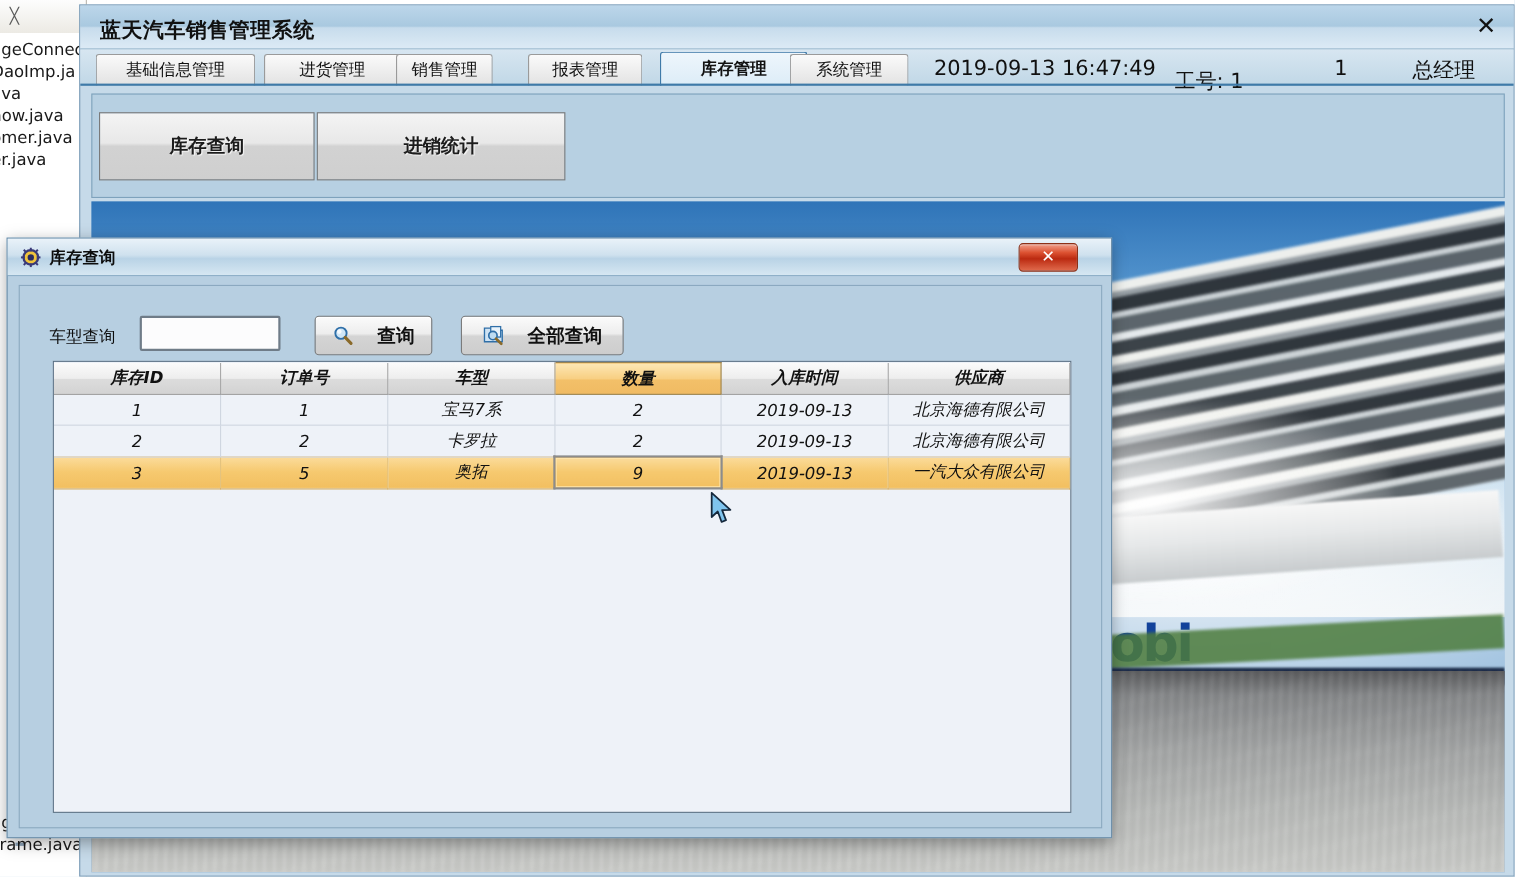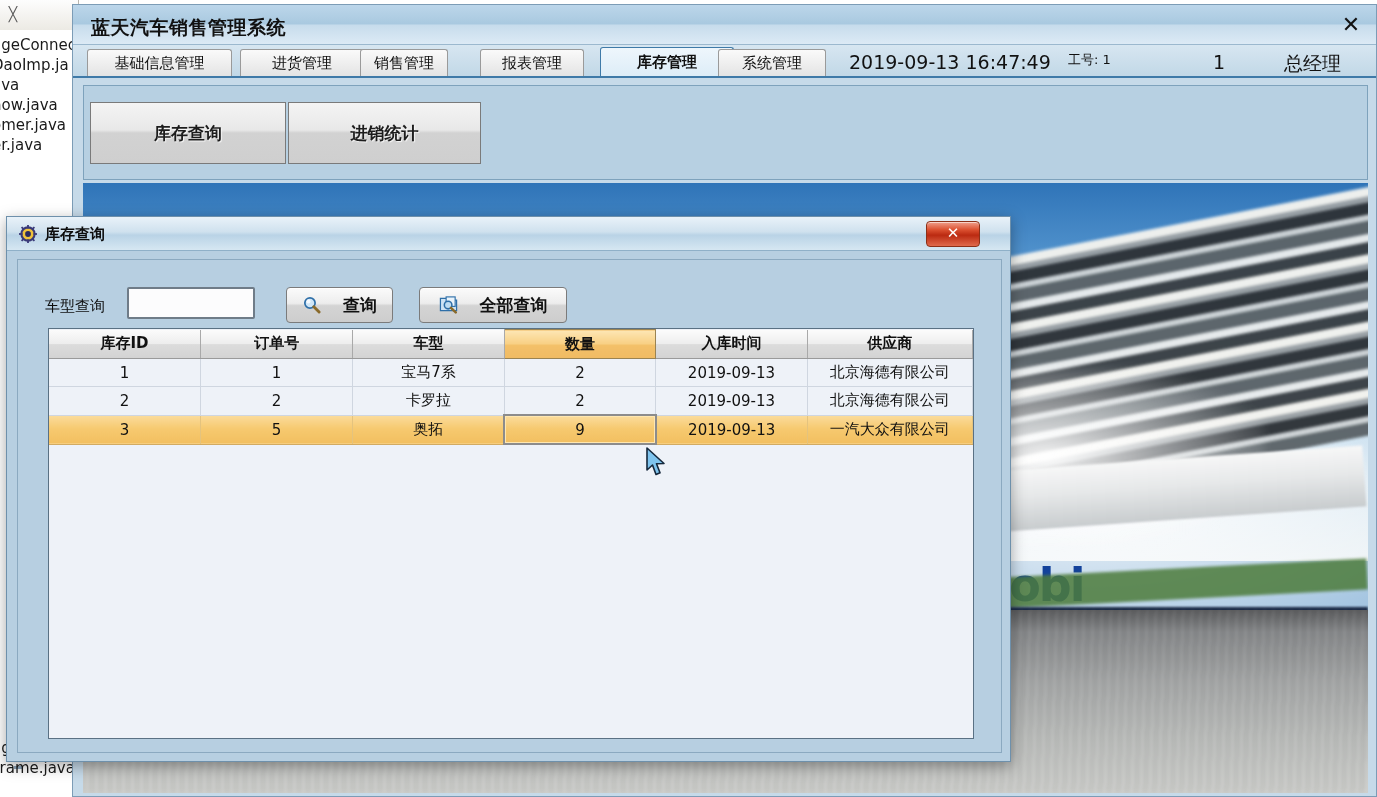--- a/index.html
+++ b/index.html
@@ -147,21 +147,21 @@
     border:1px solid #7b7b7b;border-radius:4px;font-size:17px;font-weight:bold;color:#111;
     cursor:pointer;font-family:"DejaVu Sans",sans-serif;display:flex;align-items:center;
     justify-content:center;gap:21px;box-shadow:inset 0 1px 0 rgba(255,255,255,.9);}
   #btn-query{left:268px;width:107px;}
   #btn-query-all{left:401px;width:148px;}
   .ico{width:20px;height:20px;display:inline-block;}
 
   
   #table-wrap{position:absolute;left:30px;top:68px;width:926px;height:411px;
     background:#eef2f8;border:1px solid #5a7184;box-sizing:border-box;overflow:hidden;}
-  table{border-collapse:collapse;width:100%;table-layout:fixed;}
+  table{border-collapse:collapse;width:100%;table-layout:fixed;font-style:italic;}
   th{height:26px;font-size:15px;font-weight:bold;color:#111;
     background:linear-gradient(180deg,#fbfbfb 0%,#ededed 50%,#dcdcdc 52%,#d3d3d3 100%);
     border-right:1px solid #a9a9a9;border-bottom:1px solid #9a9a9a;
     font-family:"DejaVu Sans",sans-serif;text-align:center;}
   th.hl{background:linear-gradient(180deg,#fde6b4 0%,#f8cf82 50%,#f3c069 52%,#f0bb63 100%);
     border:1px solid #9a8352;}
   td{height:25px;font-size:15px;color:#111;text-align:center;
     border-right:1px solid #cfd6e0;border-bottom:1px solid #cfd6e0;
     font-family:"DejaVu Sans",sans-serif;background:#eef2f8;}
   tr.sel td{background:linear-gradient(180deg,#fbdc9c 0%,#f6c96f 48%,#f2bf60 100%);
@@ -227,29 +227,29 @@
 
   <div id="tabbar">
     <div class="tab" style="left:14px;width:145px">基础信息管理</div>
     <div class="tab" style="left:167px;width:124px">进货管理</div>
     <div class="tab" style="left:287px;width:88px">销售管理</div>
     <div class="tab" style="left:407px;width:104px">报表管理</div>
     <div class="tab active" style="left:527px;width:134px">库存管理</div>
     <div class="tab" style="left:645px;width:108px">系统管理</div>
 
     <span style="position:absolute;left:776px;top:6px;font-size:19px;color:#111;font-family:'DejaVu Sans',sans-serif">2019-09-13 16:47:49</span>
-    <span style="position:absolute;left:995px;top:6px;font-size:13px;color:#111;font-family:'DejaVu Sans',sans-serif">工号: 1</span>
+    <span style="position:absolute;left:995px;top:16px;font-size:19px;color:#111;font-family:'DejaVu Sans',sans-serif">工号: 1</span>
     <span style="position:absolute;left:1140px;top:6px;font-size:19px;color:#111;font-family:'DejaVu Sans',sans-serif">1</span>
     <span style="position:absolute;left:1211px;top:6px;font-size:19px;color:#111;font-family:'DejaVu Sans',sans-serif">总经理</span>
   </div>
   <div id="tabbar-underline"></div>
 
   <div id="content-panel">
     <div class="bigbtn" style="left:6px;width:196px">库存查询</div>
-    <div class="bigbtn" style="left:204px;width:193px">进销统计</div>
+    <div class="bigbtn" style="left:204px;width:226px">进销统计</div>
   </div>
 
   <div id="wallpaper">
     <div id="sky"></div>
     <div id="sky-haze"></div>
     <div class="cloudwisp" style="left:6%;top:8%;width:30%;height:6%;"></div>
     <div class="cloudwisp" style="left:24%;top:20%;width:26%;height:5%;opacity:.6"></div>
     <div class="cloudwisp" style="left:2%;top:30%;width:22%;height:4%;opacity:.5"></div>
     <div class="pylon" style="left:24%;top:30%;width:4px;height:78px;"></div>
     <div class="pylon" style="left:27%;top:27%;width:4px;height:92px;"></div>

